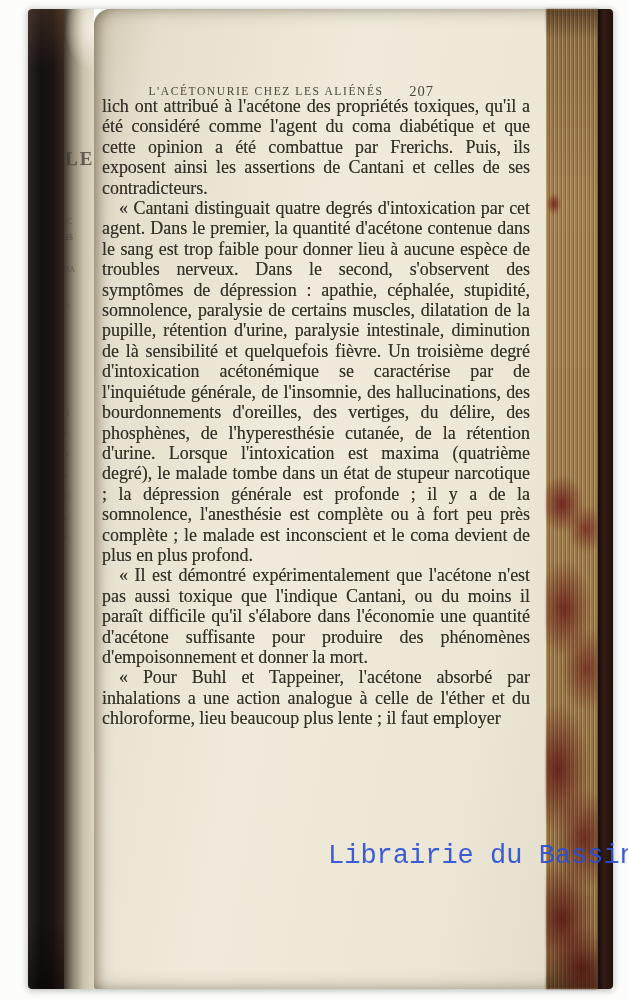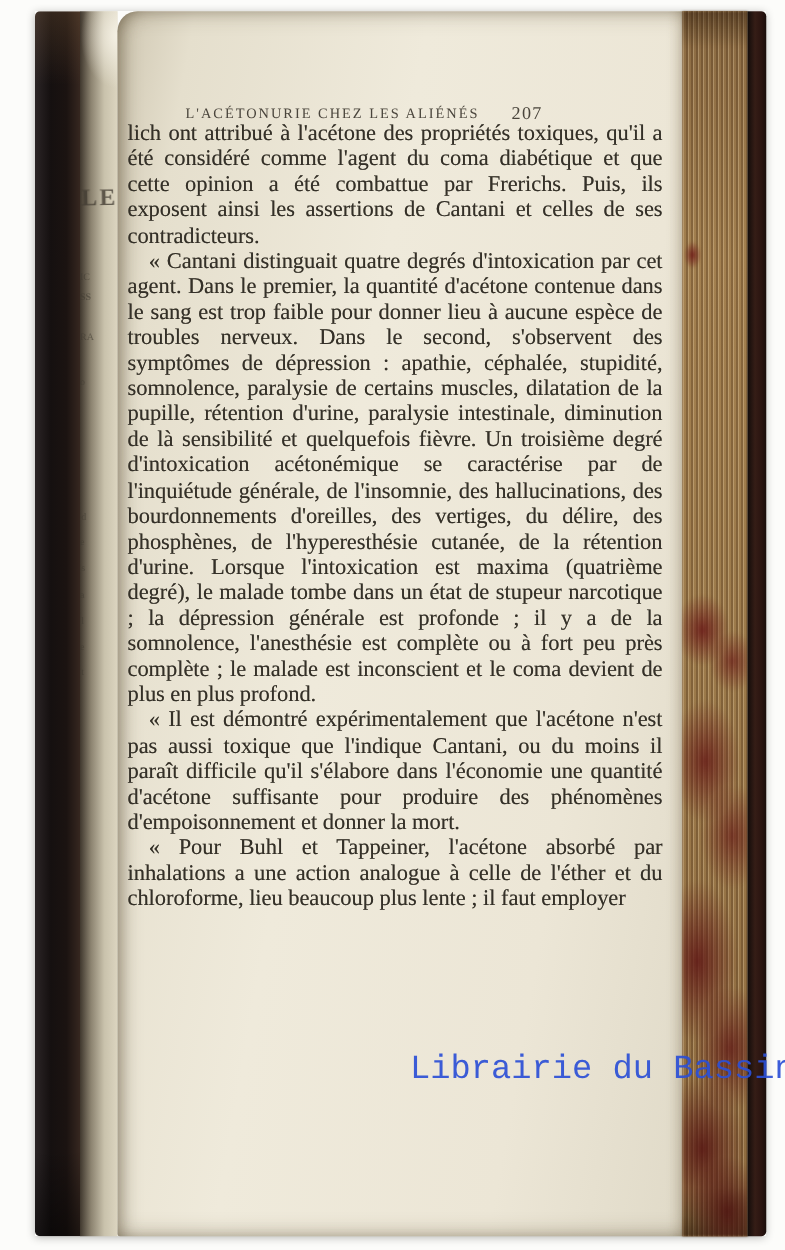--- a/index.html
+++ b/index.html
@@ -33,21 +33,21 @@
   }
   .fragment{
     position:absolute;font-family:"Liberation Serif","DejaVu Serif",serif;
     font-size:8px;color:#3f3a31;opacity:.55;filter:blur(.4px);white-space:nowrap;
   }
   .fragment.big{font-size:19px;font-weight:bold;opacity:.8;letter-spacing:2px;
     color:#433d33;transform:rotate(-1deg);}
 
   
   .page{
-    position:absolute;left:66px;top:0;width:452px;height:100%;
+    position:absolute;left:66px;top:0;width:503px;height:100%;
     background:linear-gradient(100deg,#cfc7b2 0%,#e5dfcd 10%,#efeadb 40%,#ece6d6 75%,#e0dac8 100%);
     box-shadow:
       inset 10px 0 16px -8px rgba(70,55,30,.55),
       inset -8px 0 12px -8px rgba(90,70,40,.4),
       inset 0 10px 18px -10px rgba(80,65,40,.35),
       inset 0 -10px 18px -10px rgba(80,65,40,.35);
     border-radius:16px 0 0 2px;
   }
   .page-header{
     position:absolute;left:8px;top:74px;width:428px;height:18px;color:#4a453c;

